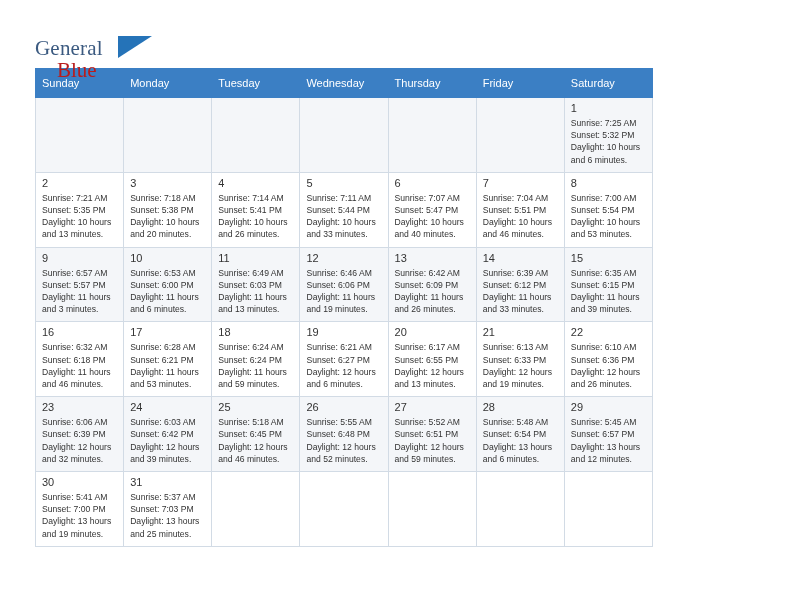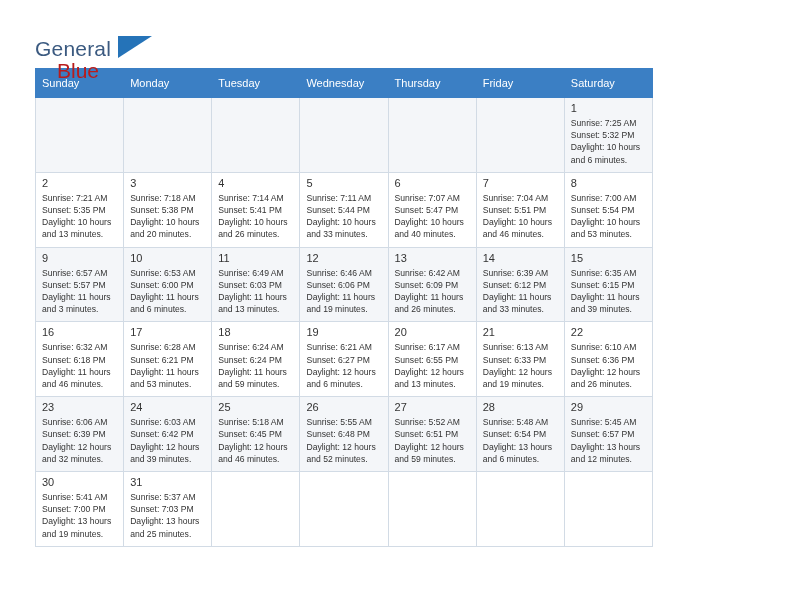--- a/index.html
+++ b/index.html
@@ -27,20 +27,21 @@
     align-items: flex-start;
     justify-content: space-between;
     padding-top: 30px;
     height: 68px;
     box-sizing: border-box;
   }
   .logo {
     position: relative;
     width: 120px;
     height: 52px;
+    font-family: Liberation Serif, serif;
   }
   .logo-general {
     font-size: 21px;
     color: #3b5a80;
     letter-spacing: .2px;
     line-height: 1;
     position: absolute;
     top: 8px;
     left: 0;
   }

